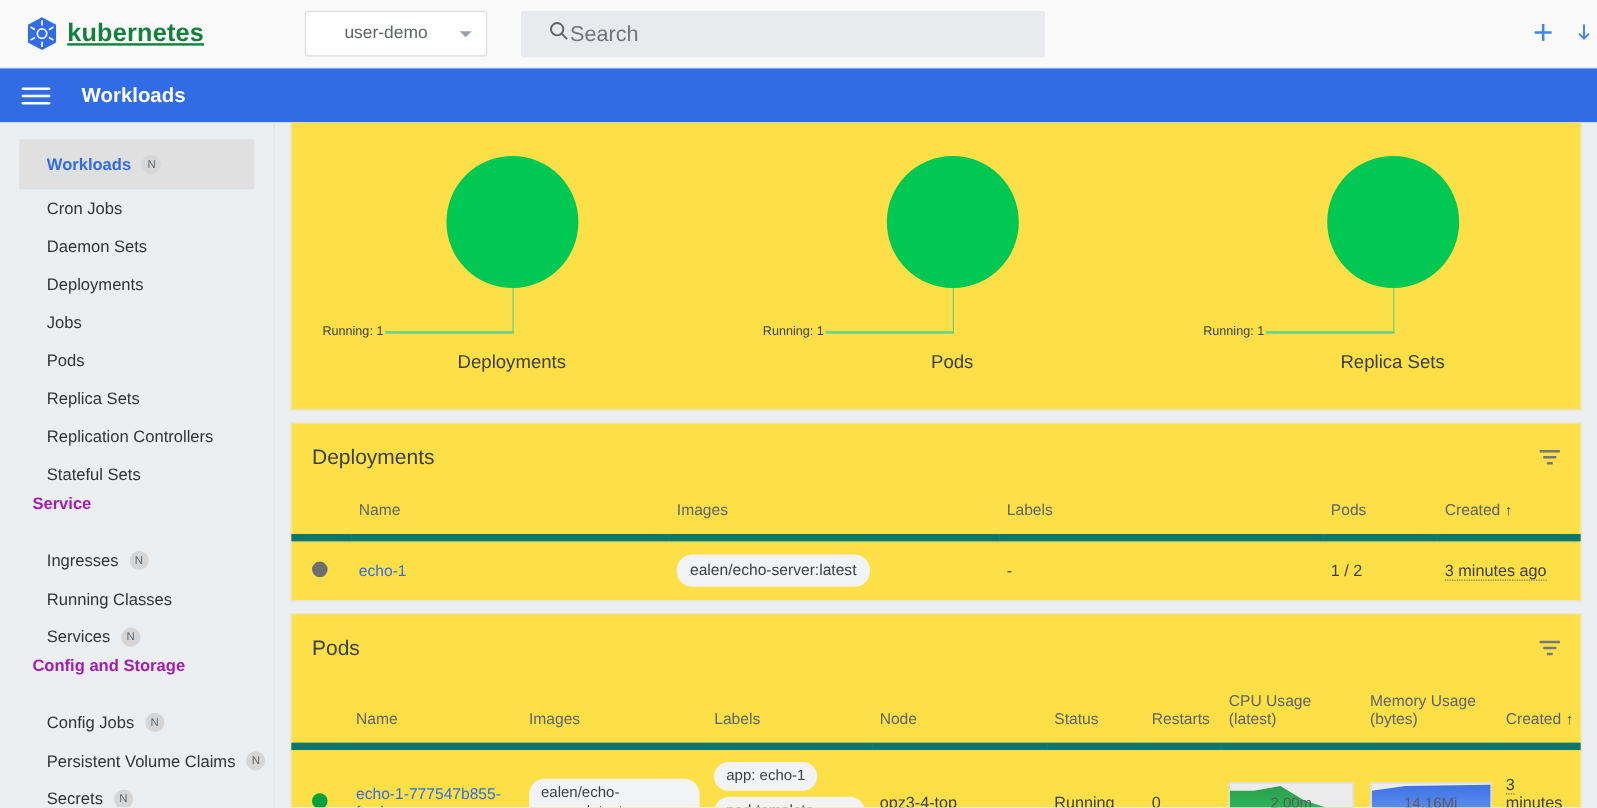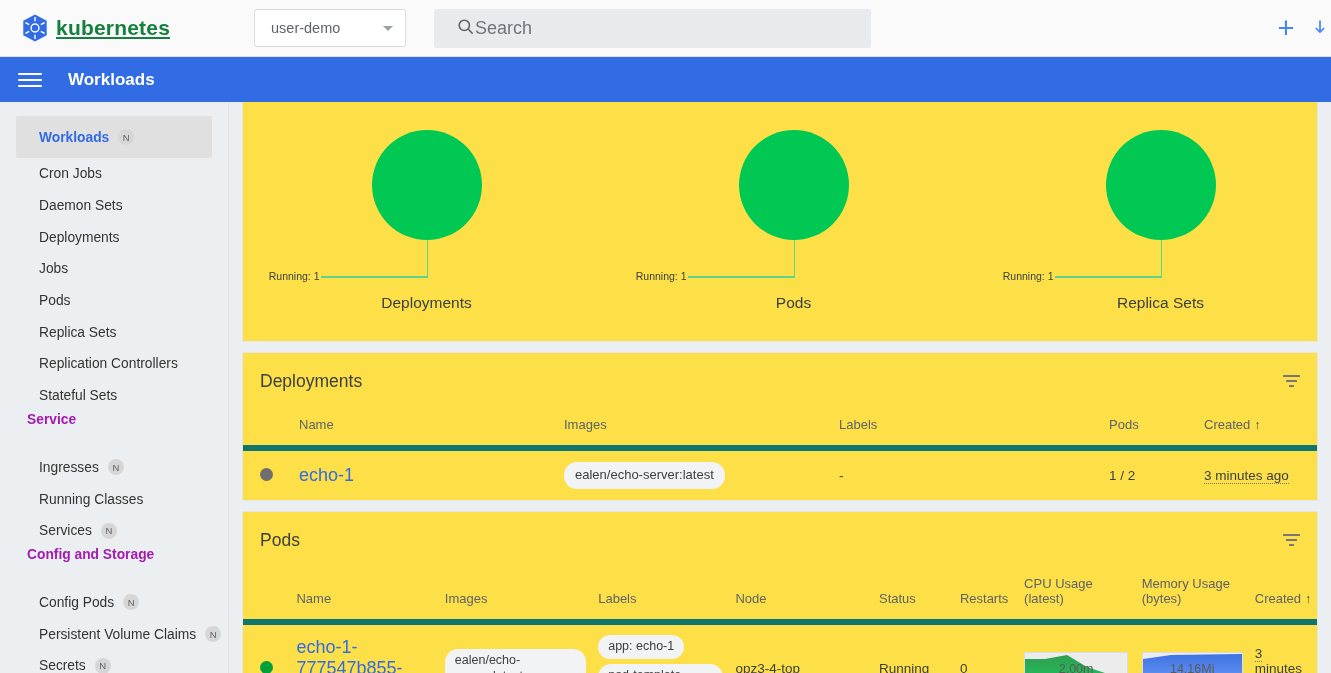--- a/index.html
+++ b/index.html
@@ -21,21 +21,21 @@
   #brand { display: flex; align-items: center; margin-left: 18px; width: 200px; }
   #logo-wrap { width: 34px; height: 34px; display: flex; align-items: center; justify-content: center; }
   #brand-text {
     margin-left: 4px; font-size: 21px; font-weight: bold;
     color: #15803d; letter-spacing: .2px; text-decoration: underline;
   }
   #ns-select {
     margin-left: 36px; width: 152px; height: 38px;
     border: 1px solid #dadce0; border-radius: 3px; background: #fff;
     display: flex; align-items: center; justify-content: space-between;
-    padding: 0 12px 0 16px; cursor: pointer;
+    padding: 0 12px 0 32px; cursor: pointer;
   }
   #ns-select-label { font-size: 14.5px; color: #5f6368; }
   .caret {
     width: 0; height: 0; border-left: 5px solid transparent;
     border-right: 5px solid transparent; border-top: 5px solid #9aa0a6;
   }
   #search-box {
     margin-left: 28px; width: 437px; height: 39px;
     background: #e8eaed; border-radius: 3px;
     display: flex; align-items: center; padding-left: 22px; cursor: text;
@@ -126,21 +126,21 @@
   table { width: 100%; border-collapse: collapse; }
   th {
     font-size: 13px; color: #5f6368; font-weight: normal;
     text-align: left; padding: 7px 6px 13px 6px; vertical-align: bottom;
     border-bottom: 6px solid #0f766e;
   }
   td { font-size: 13.5px; color: #3c4043; padding: 10px 6px; vertical-align: middle; }
   .sort-arrow { font-size: 12px; color: #3c4043; margin-left: 4px; }
 
   .dot { width: 13px; height: 13px; border-radius: 50%; display: inline-block; }
-  .name-link { color: #326ce5; text-decoration: none; cursor: pointer; font-size: 18px; }
+  .name-link { color: #326ce5; text-decoration: none; cursor: pointer; font-size: 13px; }
   .chip {
     display: inline-block; background: #f1f3f4; border-radius: 13px;
     padding: 5px 11px; font-size: 13px; color: #3c4043; line-height: 1.25;
   }
   .chip.small { font-size: 12.5px; padding: 4px 10px; }
   .chip-stack > .chip { margin-bottom: 5px; }
   .chip-stack > .chip:last-child { margin-bottom: 0; }
   .dotted { border-bottom: 1px dotted #777; cursor: help; }
 
   .spark { position: relative; width: 104px; height: 33px; border: 1px solid #dadce0; background: #ececec; overflow: hidden; }
@@ -246,21 +246,21 @@
       <span>Running Classes</span>
     </div>
     <div class="nav-item">
       <span>Services</span>
       <span class="badge-n">N</span>
     </div>
     <div class="nav-section">
       <span>Config and Storage</span>
     </div>
     <div class="nav-item">
-      <span>Config Pods</span>
+      <span>Config Jobs</span>
       <span class="badge-n">N</span>
     </div>
     <div class="nav-item">
       <span>Persistent Volume Claims</span>
       <span class="badge-n">N</span>
     </div>
     <div class="nav-item">
       <span>Secrets</span>
       <span class="badge-n">N</span>
     </div>

